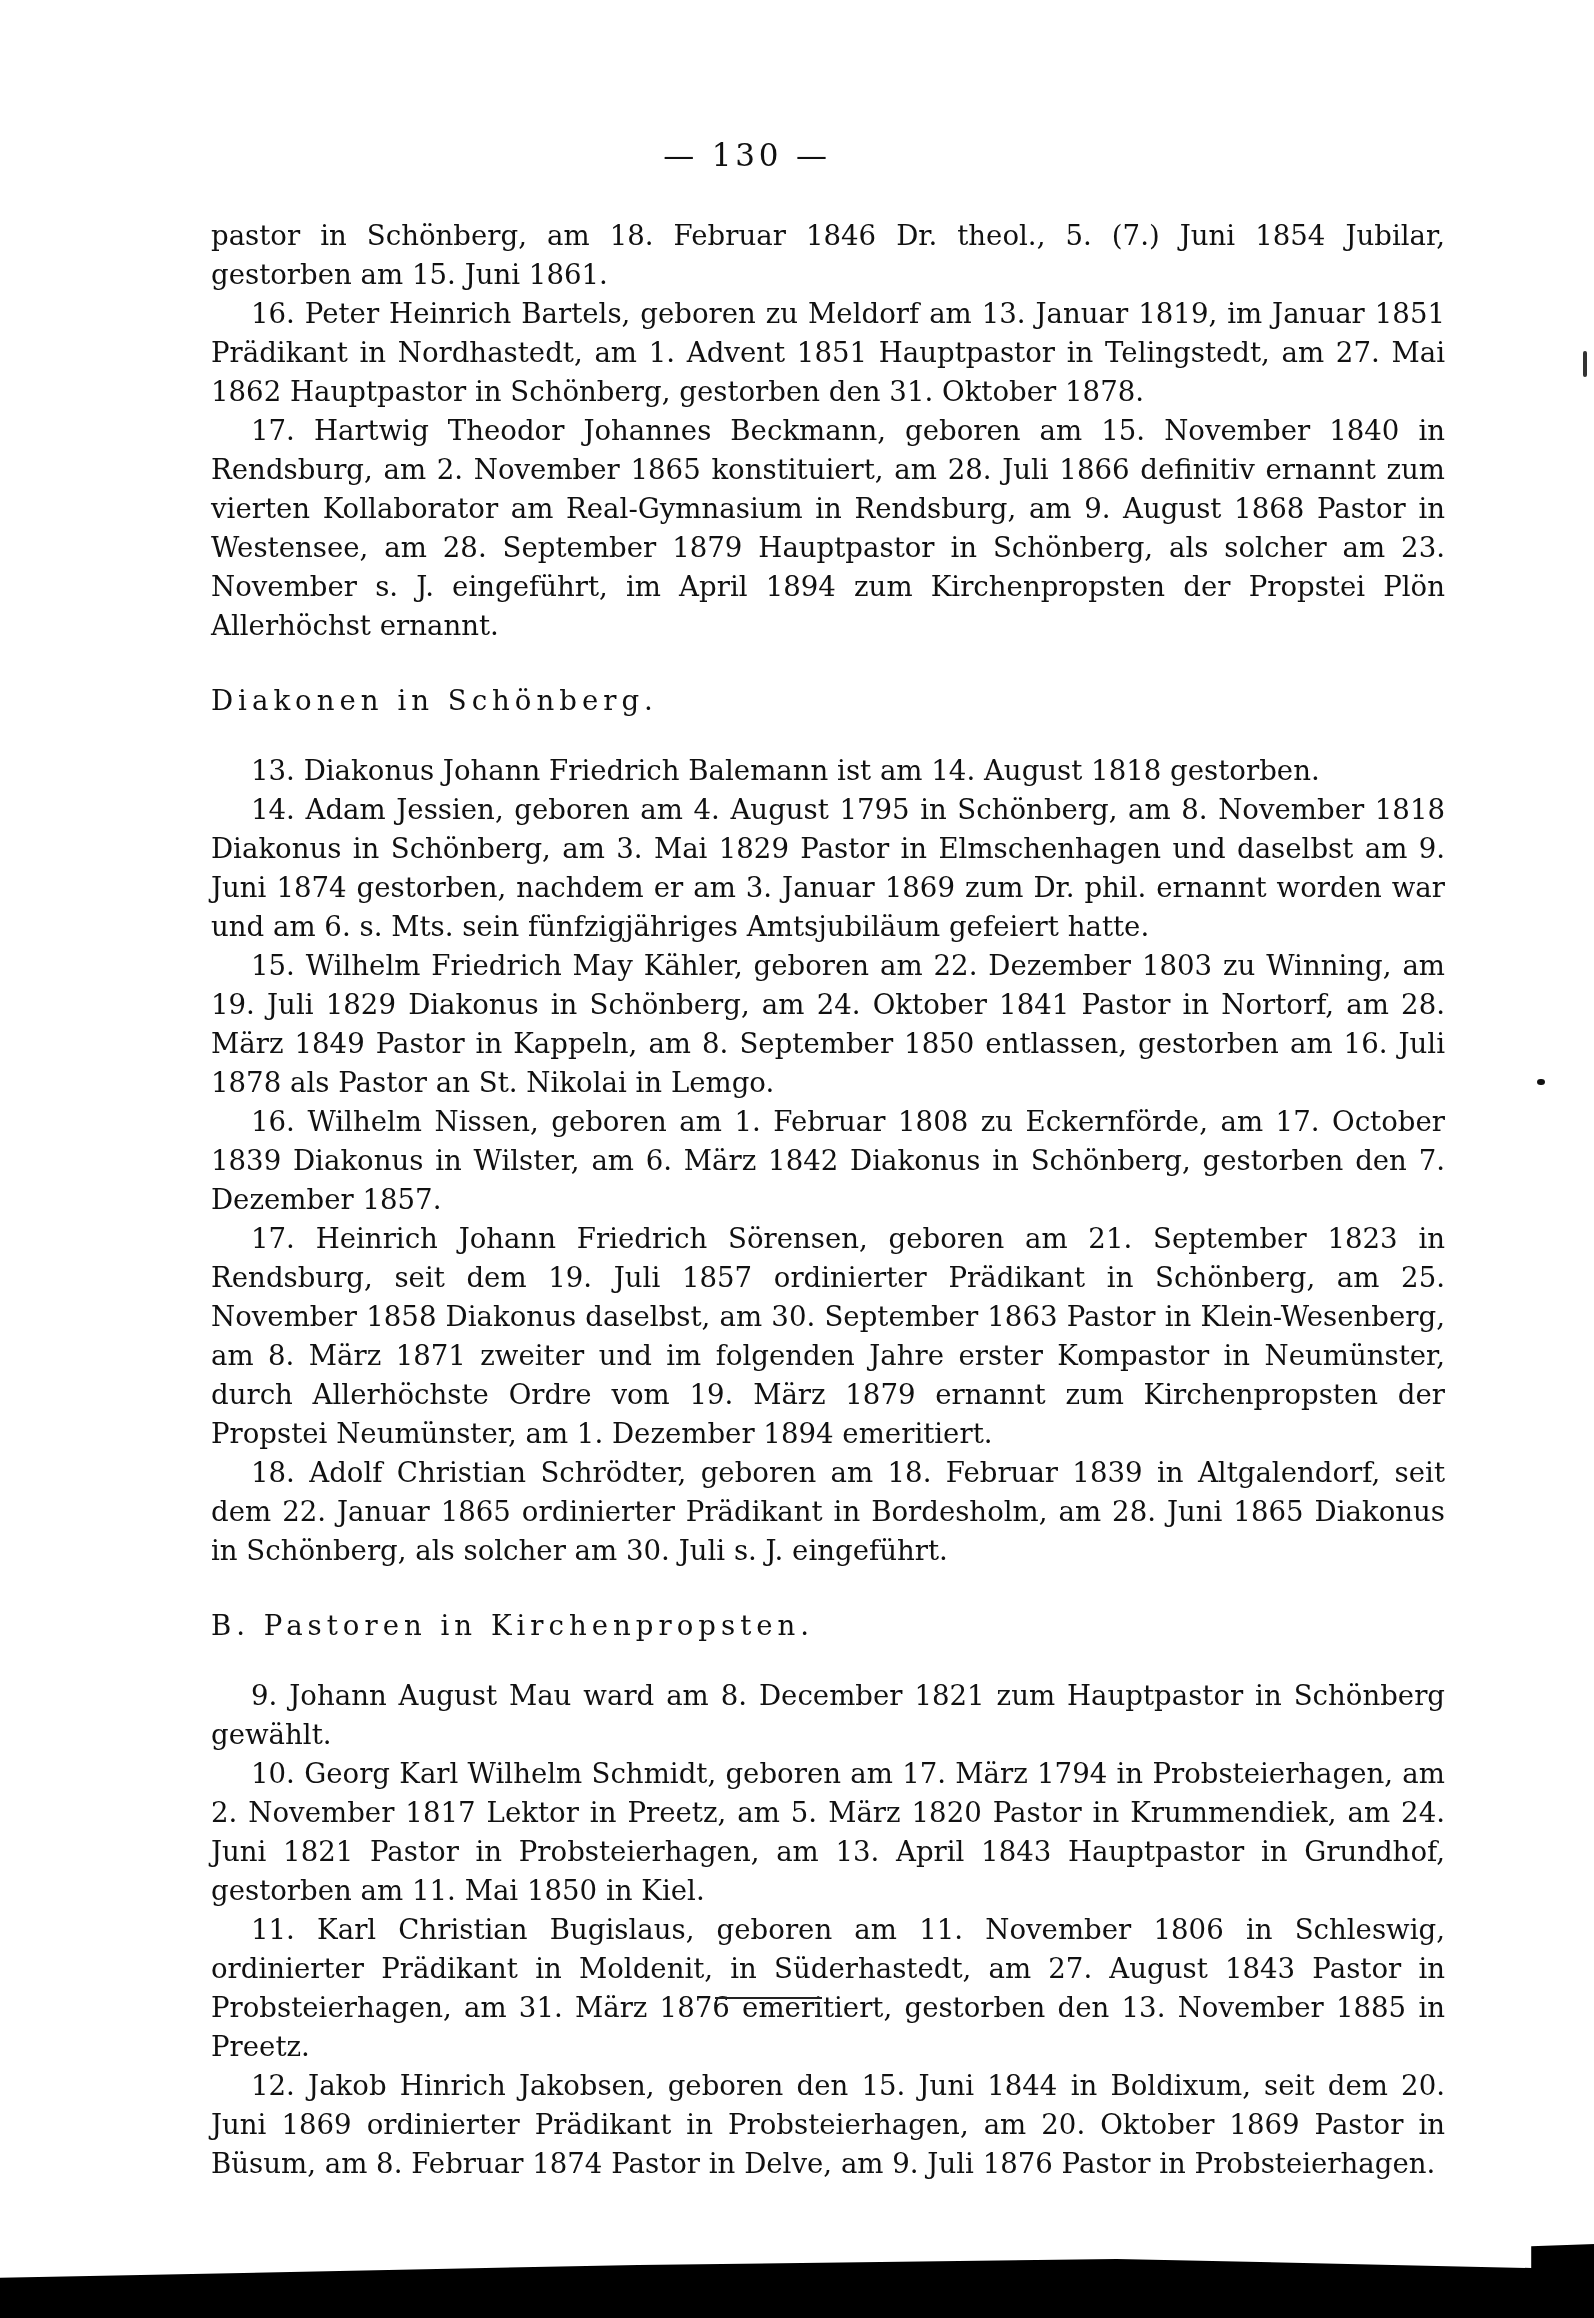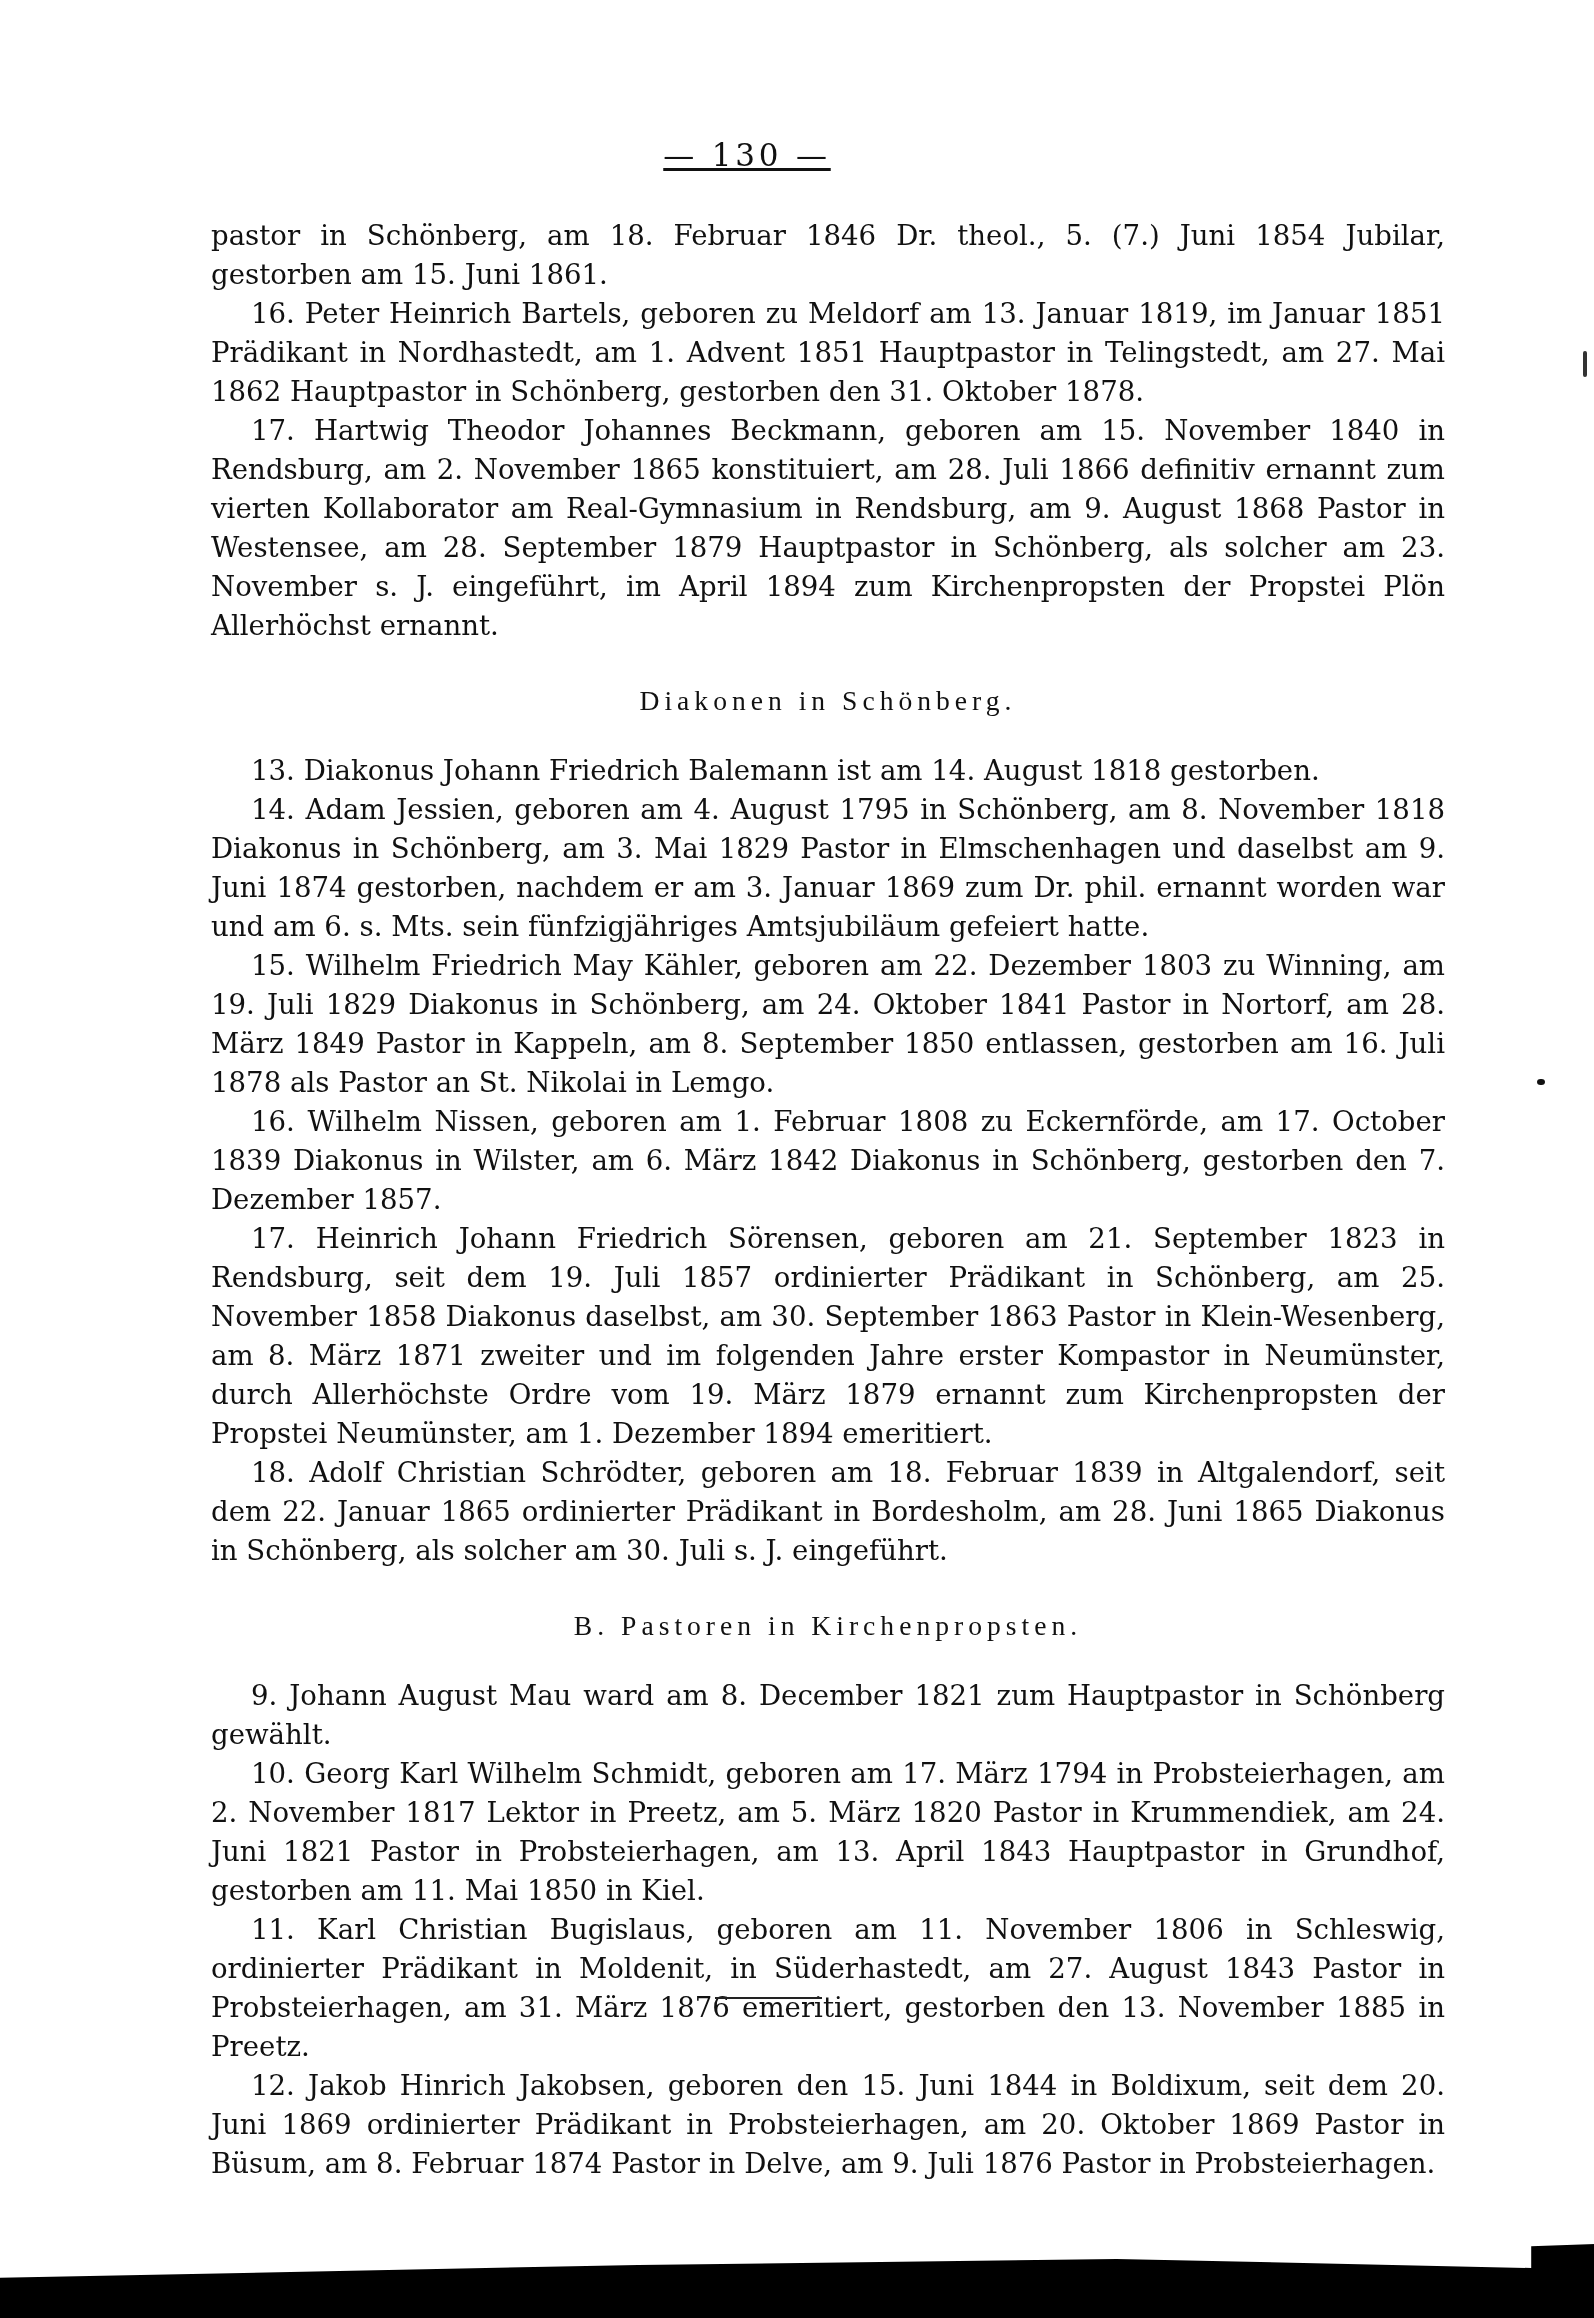--- a/index.html
+++ b/index.html
@@ -3,33 +3,32 @@
 <meta charset="utf-8">
 <style>
   html, body { margin: 0; padding: 0; background: #ffffff; }
   body {
     width: 1595px; height: 2319px; position: relative; overflow: hidden;
     font-family: "DejaVu Serif", "Liberation Serif", serif;
     color: #111111;
   }
   .page-number {
     position: absolute; top: 137px; left: 0; width: 1494px;
-    text-align: center; font-size: 31px; letter-spacing: 3.8px; text-decoration: underline;
+    text-align: center; font-size: 31px; letter-spacing: 3.8px;
   }
   .text-column {
     position: absolute; left: 211px; width: 1234px; top: 204px;
     font-size: 27.6px; line-height: 39px; text-align: justify;
   }
   .para { margin: 0; text-indent: 0; }
   .para.indent { text-indent: 40px; }
   .para.noindent { text-indent: 0; margin-top: 12px; }
   .section-heading {
-    text-align: center; letter-spacing: 5px; font-size: 27.6px;
+    text-align: left; letter-spacing: 5px; font-size: 27.6px;
     margin: 36px 0 31px 0;
-    font-family: Liberation Serif, serif;
   }
   .rule-end {
     position: absolute; left: 715px; top: 1997px; width: 107px; height: 1.9px;
     background: #222;
   }
   .scan-edge {
     position: absolute; left: 0; bottom: 0; width: 1595px; height: 75px;
     background: #000;
     clip-path: polygon(0 45%, 40% 28%, 70% 20%, 96% 32%, 96% 3%, 100% 0, 100% 100%, 0 100%);
   }

